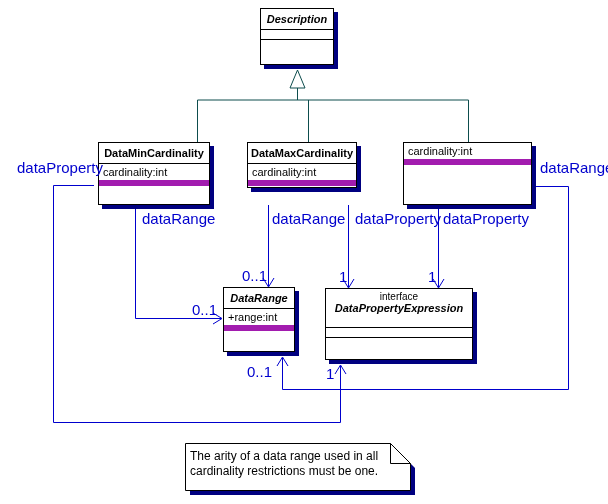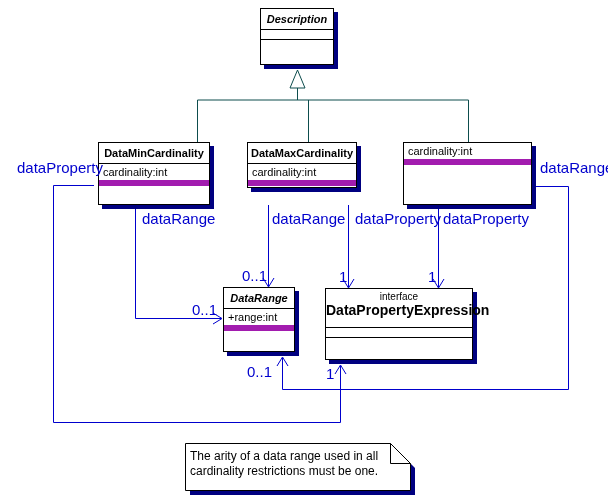--- a/index.html
+++ b/index.html
@@ -24,21 +24,21 @@
     font-size:11px;border-bottom:6px solid #a21caf;
     padding:1px 8px 1px 4px;height:14px;line-height:14px;white-space:nowrap;
   }
   .uml-empty{border-bottom:1px solid #000;}
   .uml-empty.last{border-bottom:none;}
   .iface-head{
     border-bottom:1px solid #000;text-align:center;font-size:11px;
     padding-top:2px;height:39px;box-sizing:border-box;
   }
   .iface-kw{font-size:10px;font-weight:normal;}
-  .iface-name{font-size:14px;font-weight:bold;white-space:nowrap;}
+  .iface-name{font-size:11px;font-weight:bold;font-style:italic;white-space:nowrap;}
   .edge-label{
     position:absolute;color:var(--assoc);font-size:15px;white-space:nowrap;
     line-height:12px;
   }
   .note-text{
     position:absolute;font-size:12px;line-height:15px;color:#000;
   }
 </style>
 </head>
 <body>

